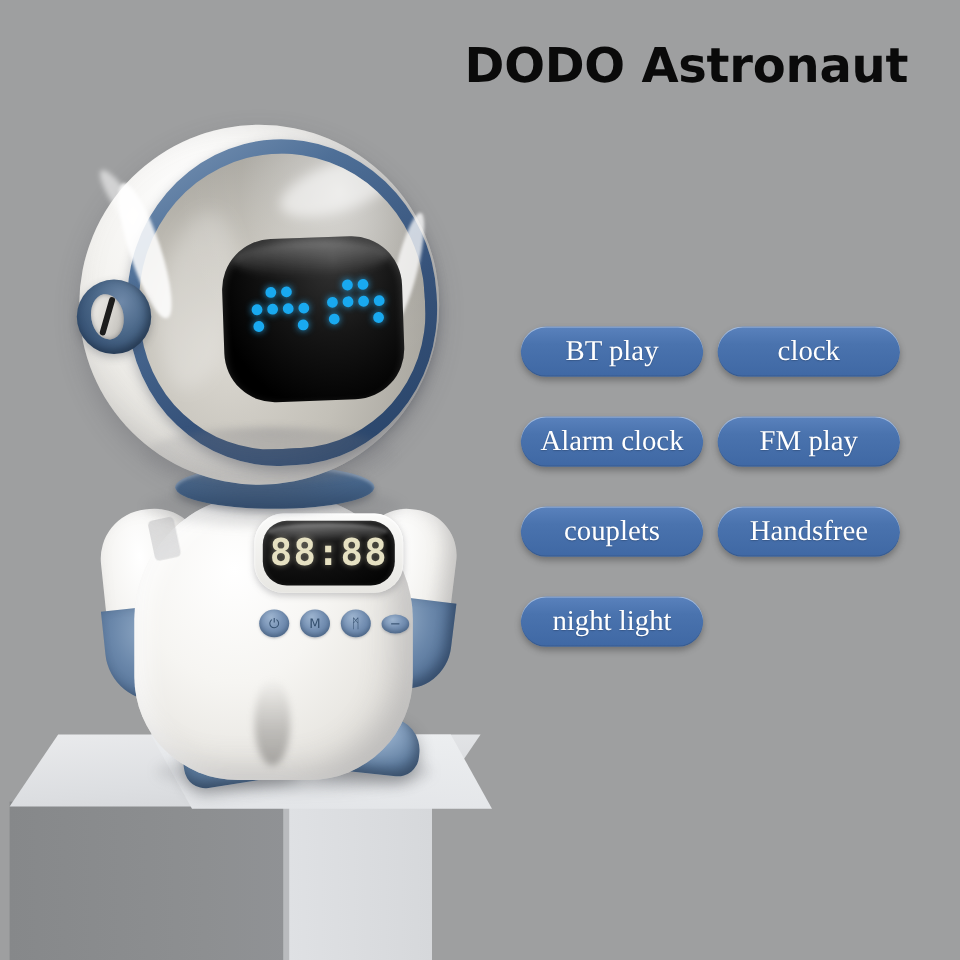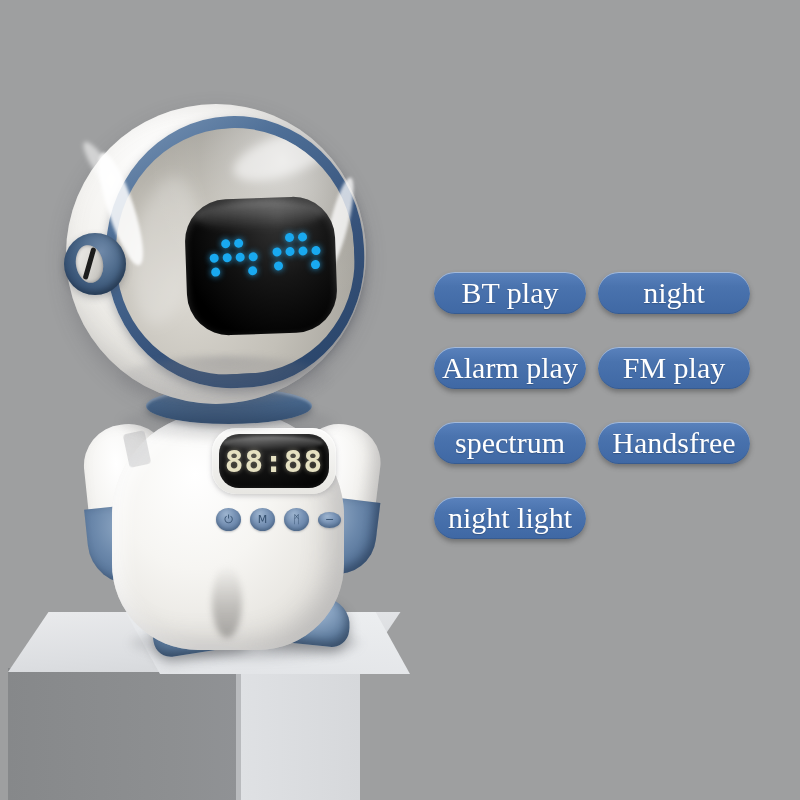--- a/index.html
+++ b/index.html
@@ -61,21 +61,21 @@
     justify-content: center;
     color: #ffffff;
     font-family: "Liberation Serif", "DejaVu Serif", serif;
     font-size: 24px;
     line-height: 1;
     white-space: nowrap;
     overflow: hidden;
     text-shadow: 0 1px 1px rgba(30,45,75,0.35);
   }
   .badge.tight { font-size: 21px; }
-  .badge.wide  { font-size: 30px; text-align: right; }
+  .badge.wide  { font-size: 24px; text-align: right; }
 
   
   .pedestal-top {
     position: absolute;
     left: 8px;
     top: 612px;
     width: 352px;
     height: 60px;
     background: linear-gradient(175deg, #e9eaec 0%, #dcdee1 60%, #d2d4d7 100%);
     transform: skewX(-34deg);
@@ -398,20 +398,21 @@
     transform: rotate(-12deg);
     filter: blur(0.6px);
   }
 </style>
 </head>
 <body>
 
 <div id="page">
 
   <div class="title-block">
+    <span class="title-line">DODO Astronaut</span>
   </div>
 
   <div>
     <div class="pedestal-left"></div>
     <div class="pedestal-right"></div>
     <div class="pedestal-edge"></div>
     <div class="pedestal-top"></div>
     <div class="pedestal-top2"></div>
   </div>
 
@@ -484,21 +485,21 @@
     <div class="ear">
       <div class="ear-slot"></div>
       <div class="ear-line"></div>
     </div>
 
     <div class="helm-shade-bottom"></div>
   </div>
 
   <div class="badge-grid">
     <div class="badge wide">BT play</div>
-    <div class="badge wide">night</div>
-    <div class="badge wide">Alarm play</div>
+    <div class="badge wide">clock</div>
+    <div class="badge wide">Alarm clock</div>
     <div class="badge wide">FM play</div>
-    <div class="badge wide">spectrum</div>
+    <div class="badge wide">couplets</div>
     <div class="badge wide">Handsfree</div>
     <div class="badge wide">night light</div>
   </div>
 
 </div>
 
 </body></html>

